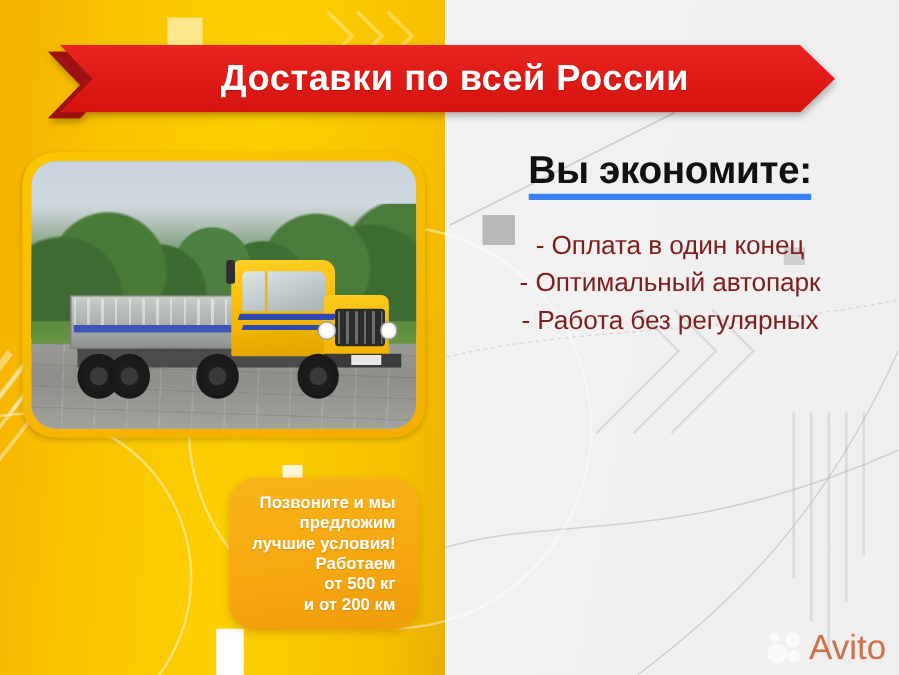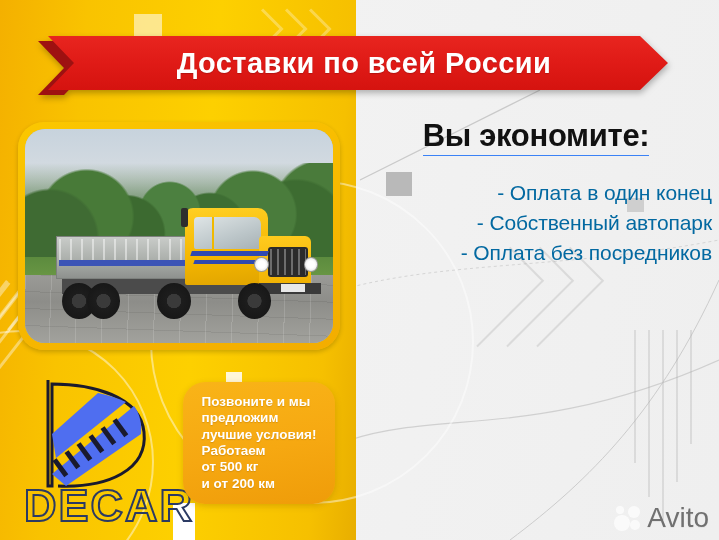--- a/index.html
+++ b/index.html
@@ -327,75 +327,75 @@
     align-items: center;
     justify-content: center;
     box-sizing: border-box;
     padding: 6px;
   }
   .badge-text {
     color: #ffffff;
     font-size: 13.5px;
     font-weight: bold;
     line-height: 1.22;
-    text-align: left;
+    text-align: right;
     white-space: pre-line;
     text-shadow: 0 1px 1px rgba(160,100,0,.35);
   }
 
   
   .right {
     position: absolute;
     left: 360px;
     top: 116px;
     width: 352px;
     height: 420px;
     display: flex;
     flex-direction: column;
     align-items: center;
   }
   .headline {
     font-size: 31px;
     font-weight: bold;
     color: #111111;
-    border-bottom: 1px solid #3b82f6;
+    border-bottom: 5px solid #3b82f6;
     padding-bottom: 1px;
     margin-top: 2px;
     letter-spacing: -.3px;
   }
   .benefits {
     margin: 0;
     padding: 0;
     list-style: none;
     width: 100%;
     margin-top: 22px;
   }
   .benefit {
     font-size: 21px;
-    color: #0369a1;
-    text-align: right;
+    color: #7f1d1d;
+    text-align: center;
     line-height: 1.43;
     white-space: pre-line;
     letter-spacing: -.1px;
   }
 
   
   .avito {
     position: absolute;
     right: 10px;
     bottom: 8px;
     display: flex;
     align-items: center;
     gap: 4px;
     opacity: .72;
   }
   .avito-mark { display: block; }
   .avito-text {
     font-size: 28px;
-    color: #404040;
+    color: #c2410c;
     font-weight: normal;
     text-shadow: 0 1px 1px rgba(0,0,0,.08);
     line-height: 1;
   }
 </style>
 </head>
 <body>
 
 <div id="ad">
 
@@ -474,52 +474,36 @@
       <div class="tk tk-stripe2"></div>
       <div class="tk tk-bumper"></div>
       <div class="tk tk-plate"></div>
       <div class="tk tk-light tk-l1"></div>
       <div class="tk tk-light tk-l2"></div>
       <div class="tk tk-wheel tk-w3"></div>
       <div class="tk tk-wheel tk-w4"></div>
     </div>
   </div>
 
-  <div class="logo">
-    <svg width="160" height="168" viewBox="0 0 160 168">
-      <path d="M26 18 L26 124 L30 124 L30 22 C70 22, 118 34, 122 70 C126 108, 86 126, 36 124" fill="none" stroke="#1a1a2e" stroke-width="3"></path>
-      <path d="M30 112 L112 44 C118 52, 120 62, 119 72 L44 124 Z" fill="#4f6ef0"></path>
-      <path d="M34 96 L104 40 C96 36, 86 33, 76 31 L30 72 Z" fill="#4f6ef0"></path>
-      <g fill="#1a1a2e">
-        <rect x="36" y="96" width="5" height="20" transform="rotate(-36 38 106)"></rect>
-        <rect x="48" y="88" width="5" height="20" transform="rotate(-36 50 98)"></rect>
-        <rect x="60" y="80" width="5" height="20" transform="rotate(-36 62 90)"></rect>
-        <rect x="72" y="72" width="5" height="20" transform="rotate(-36 74 82)"></rect>
-        <rect x="84" y="64" width="5" height="20" transform="rotate(-36 86 74)"></rect>
-        <rect x="96" y="56" width="5" height="20" transform="rotate(-36 98 66)"></rect>
-      </g>
-    </svg>
-    <div class="logo-word">DECAR</div>
-  </div>
 
   <div class="badge">
     <div class="badge-text">Позвоните и мы
 предложим
 лучшие условия!
 Работаем
 от 500 кг
 и от 200 км</div>
   </div>
 
   <div class="right">
     <div class="headline">Вы экономите:</div>
     <ul class="benefits">
       <li class="benefit">- Оплата в один конец</li>
-      <li class="benefit">- Собственный автопарк</li>
-      <li class="benefit">- Оплата без посредников</li>
+      <li class="benefit">- Оптимальный автопарк</li>
+      <li class="benefit">- Работа без регулярных</li>
     </ul>
   </div>
 
   <div class="avito">
     <svg class="avito-mark" width="30" height="26" viewBox="0 0 30 26">
       <circle cx="9" cy="18" r="8" fill="#ffffff"></circle>
       <circle cx="22" cy="20" r="5" fill="#ffffff"></circle>
       <circle cx="21" cy="7" r="6" fill="#ffffff"></circle>
       <circle cx="7" cy="5" r="4" fill="#ffffff"></circle>
     </svg>

